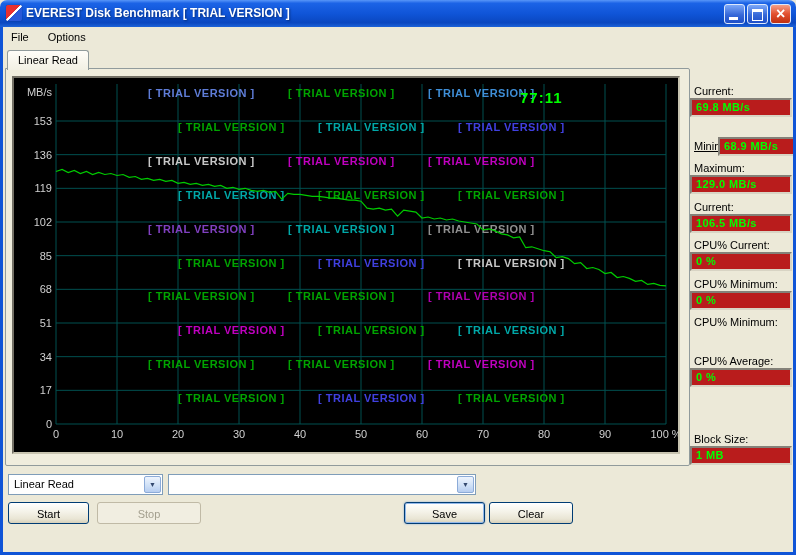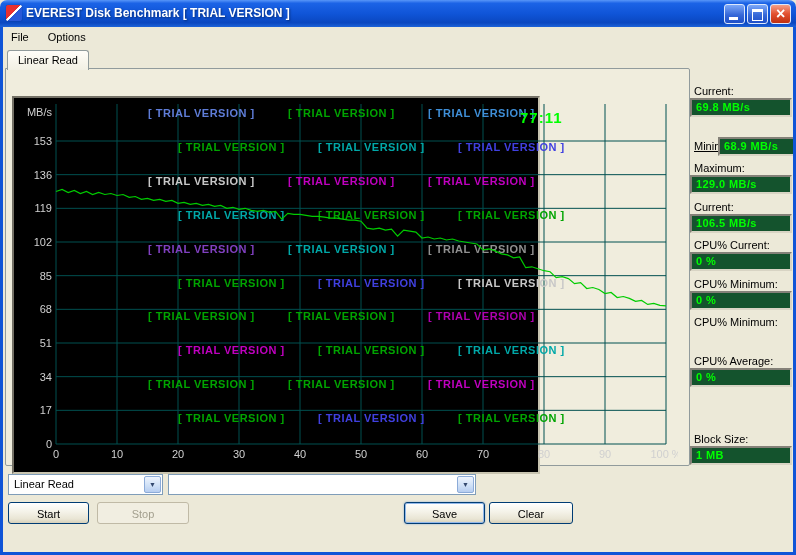--- a/index.html
+++ b/index.html
@@ -44,30 +44,30 @@
     position:absolute; left:7px; top:50px; height:19px; padding:0 10px; z-index:5;
     background:linear-gradient(180deg,#fffdf8,#f2f0e4);
     border:1px solid #919b9c; border-bottom:none; border-radius:3px 3px 0 0;
     font-size:11px; line-height:19px;
   }
   .panel {
     position:absolute; left:5px; top:68px; width:685px; height:398px;
     background:#f0eddd; border:1px solid #919b9c; border-radius:0 2px 2px 2px; box-sizing:border-box;
   }
   .chart-box {
-    position:absolute; left:6px; top:27px; width:528px; height:378px; box-sizing:border-box;
+    position:absolute; left:6px; top:7px; width:668px; height:378px; box-sizing:border-box;
     background:#000; border:2px inset #c8c4b0;
   }
   .chart-box svg { display:block; }
   
   .sidebar { position:absolute; left:690px; top:0; width:102px; height:100%; z-index:10; }
   .sb-label { position:absolute; left:4px; font-size:11px; color:#000; white-space:nowrap; }
   .sb-value {
     position:absolute; left:0; width:94px; height:15px; box-sizing:content-box;
-    background:#14532d; border:2px inset #d8d4c4;
+    background:#b91c1c; border:2px inset #d8d4c4;
     color:#00ff00; font-weight:bold; font-size:11px; line-height:15px;
     padding-left:4px; letter-spacing:0.4px; white-space:nowrap;
   }
   
   .combo {
     position:absolute; top:474px; height:21px; box-sizing:border-box;
     background:#fff; border:1px solid #7f9db9; font-size:11px; line-height:19px;
     padding:0 20px 0 5px; white-space:nowrap; overflow:hidden; cursor:default;
   }
   .combo-arrow {
@@ -76,21 +76,21 @@
     border:1px solid #8cabd8; border-radius:2px;
     text-align:center; line-height:15px; font-size:7px; color:#33486e;
   }
   .xp-btn {
     position:absolute; top:502px; height:22px; box-sizing:border-box; cursor:pointer;
     border:1px solid #003c74; border-radius:3px;
     background:linear-gradient(180deg,#ffffff 0%,#f4f2e8 45%,#e9e5d4 80%,#d6d0ba 100%);
     font-size:11px; text-align:center; line-height:20px; color:#000;
   }
   .btn-start { left:8px;   width:81px; }
-  .btn-stop  { left:97px;  width:92px; color:#a39f8e; border-color:#c0baa6; background:#f1eee1; }
+  .btn-stop  { left:97px;  width:104px; color:#a39f8e; border-color:#c0baa6; background:#f1eee1; }
   .btn-save  { left:404px; width:81px; box-shadow:inset 0 0 0 1px #92b8ea, 0 0 2px #7aa0d8; }
   .btn-clear { left:489px; width:84px; }
 </style>
 </head>
 <body>
 
 <div class="titlebar">
   <span class="app-icon"></span>
   <span class="title-text">EVEREST Disk Benchmark  [ TRIAL VERSION ]</span>
   <span class="win-btn btn-min"></span>

